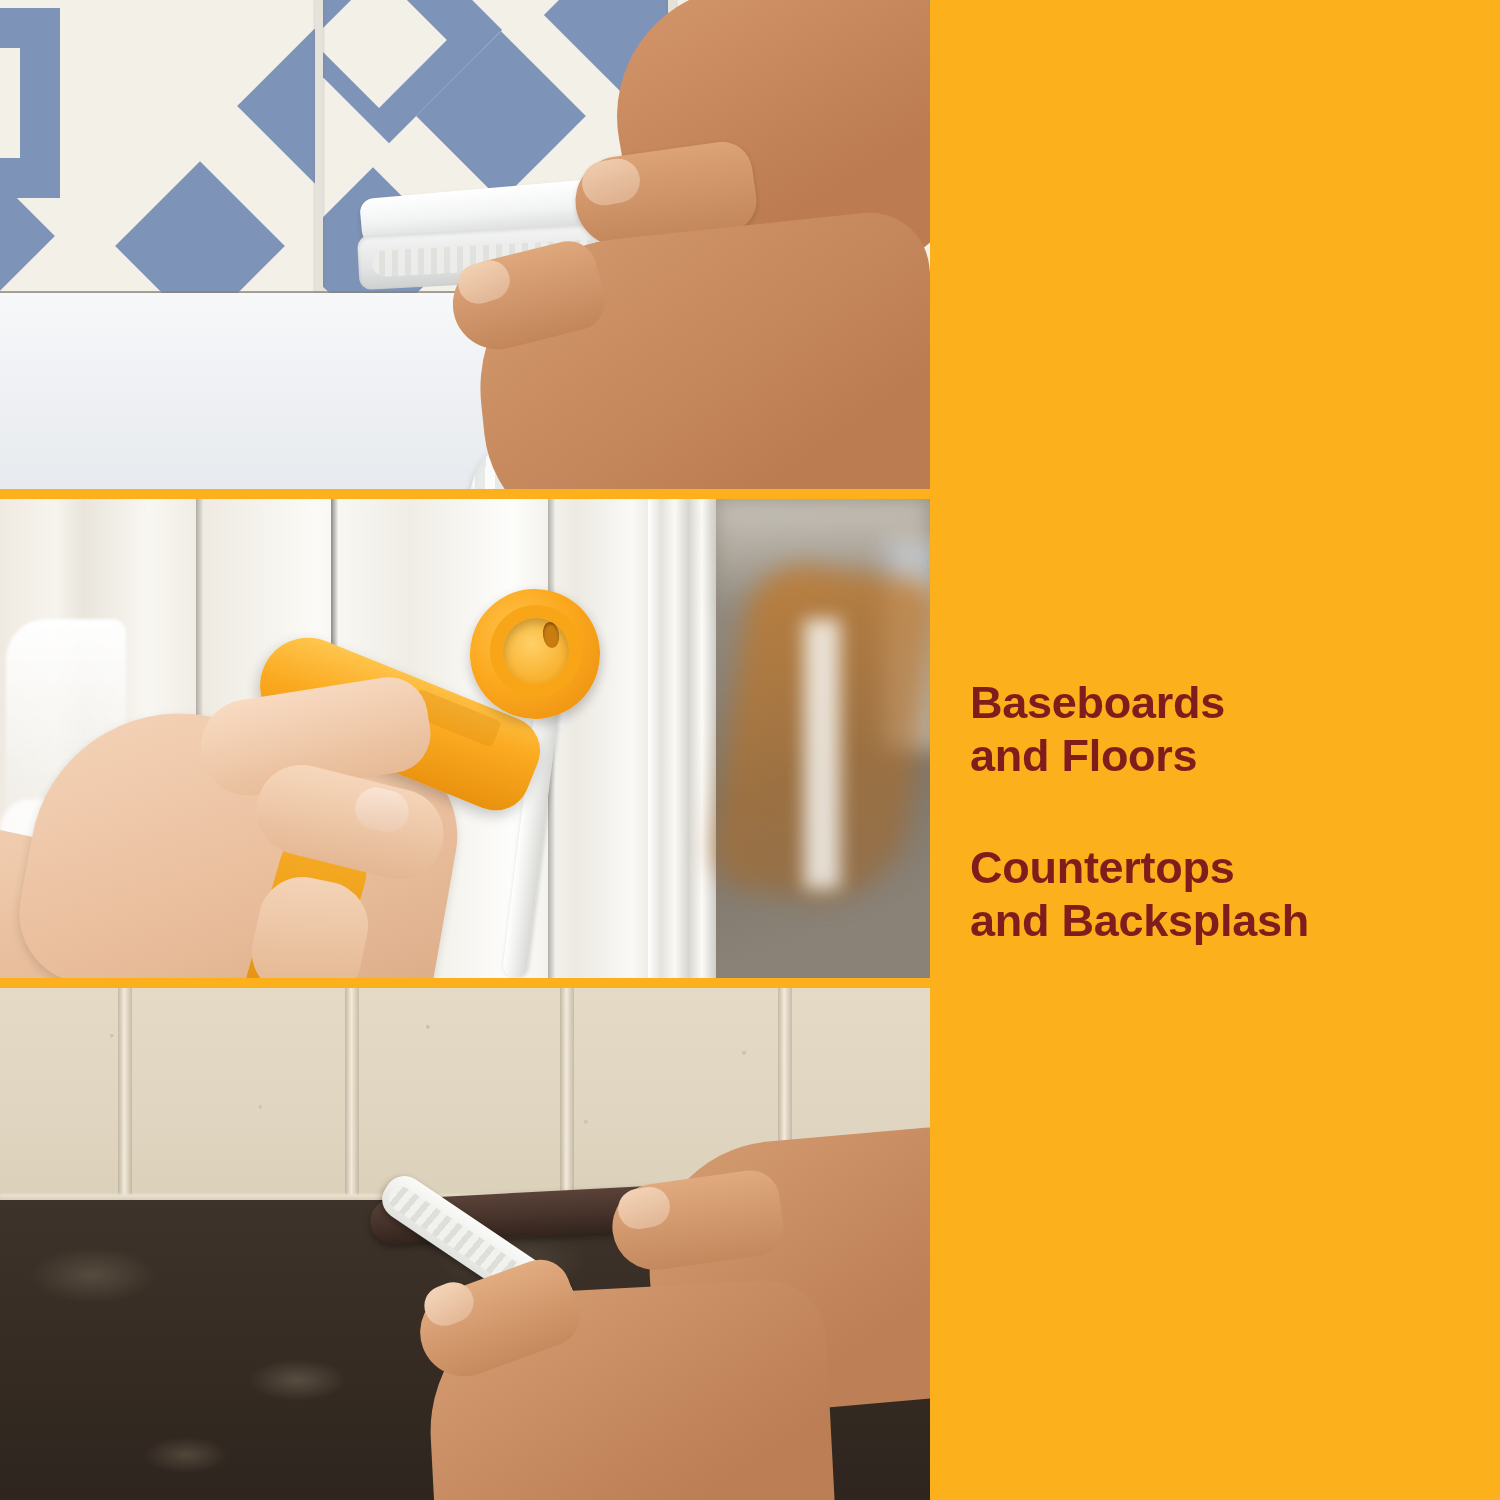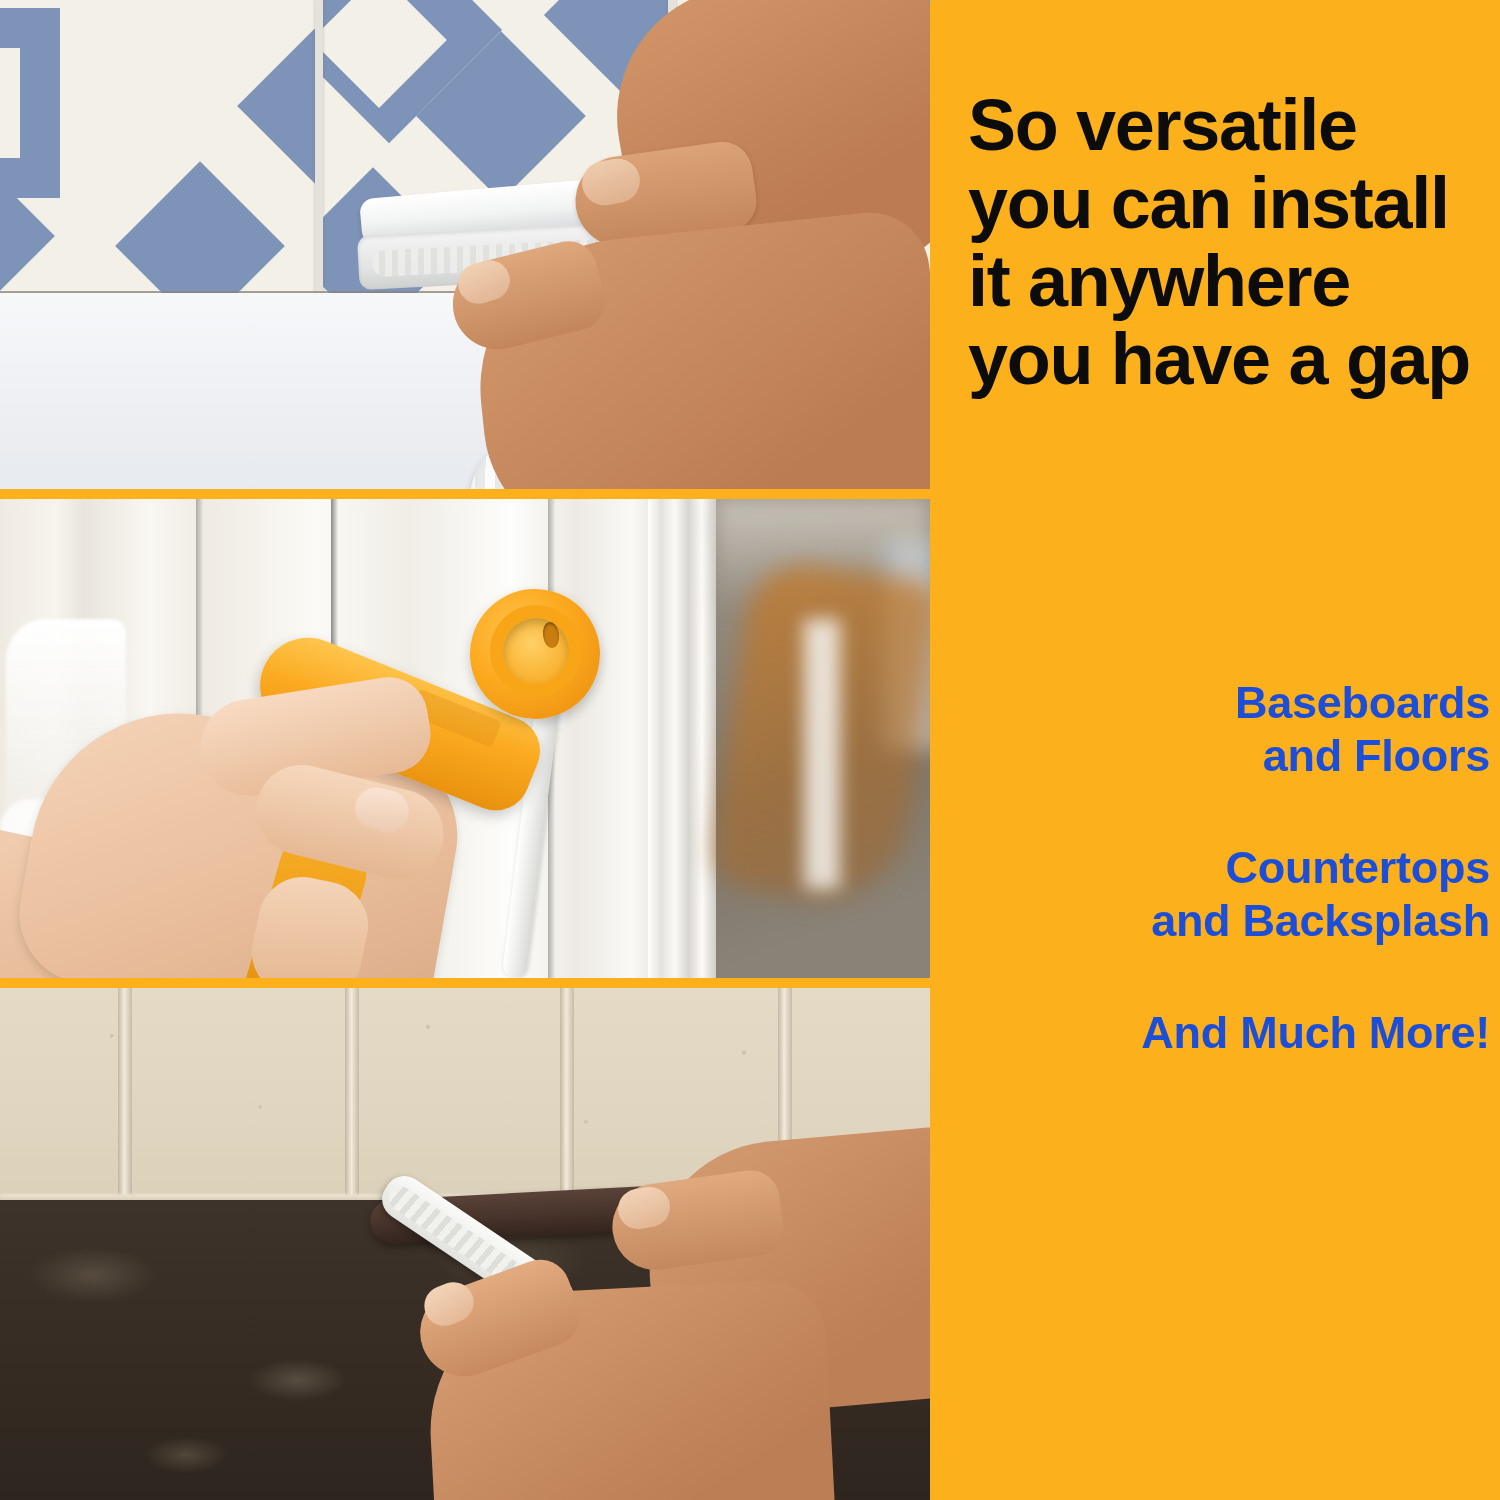--- a/index.html
+++ b/index.html
@@ -500,24 +500,23 @@
   .bullet-list {
     position:absolute;
     left:40px; top:676px;
     width:520px;
   }
   .bullet {
     font-size:45px;
     font-weight:700;
     line-height:1.18;
     letter-spacing:-0.006em;
-    color:#1d4ed8;
+    color:#7f1d1d;
     margin-bottom:59px;
     white-space:pre-line;
-    text-align:right;
   }
   .bullet:last-child { margin-bottom:0; }
 </style>
 </head>
 <body>
 
 <div id="poster">
 
   <div class="photo-column">
 
@@ -632,24 +631,22 @@
       <div class="hand3-lfinger"></div>
       <div class="hand3-lnail"></div>
     </div>
 
     <div class="divider" id="divider-1"></div>
     <div class="divider" id="divider-2"></div>
   </div>
 
   <div class="text-panel">
 
-    <h1 class="headline">So versatile you can install it anywhere you have a gap</h1>
 
     <div class="bullet-list">
       <div class="bullet">Baseboards
 and Floors</div>
       <div class="bullet">Countertops
 and Backsplash</div>
-      <div class="bullet">And Much More!</div>
     </div>
 
   </div>
 </div>
 
 </body></html>

